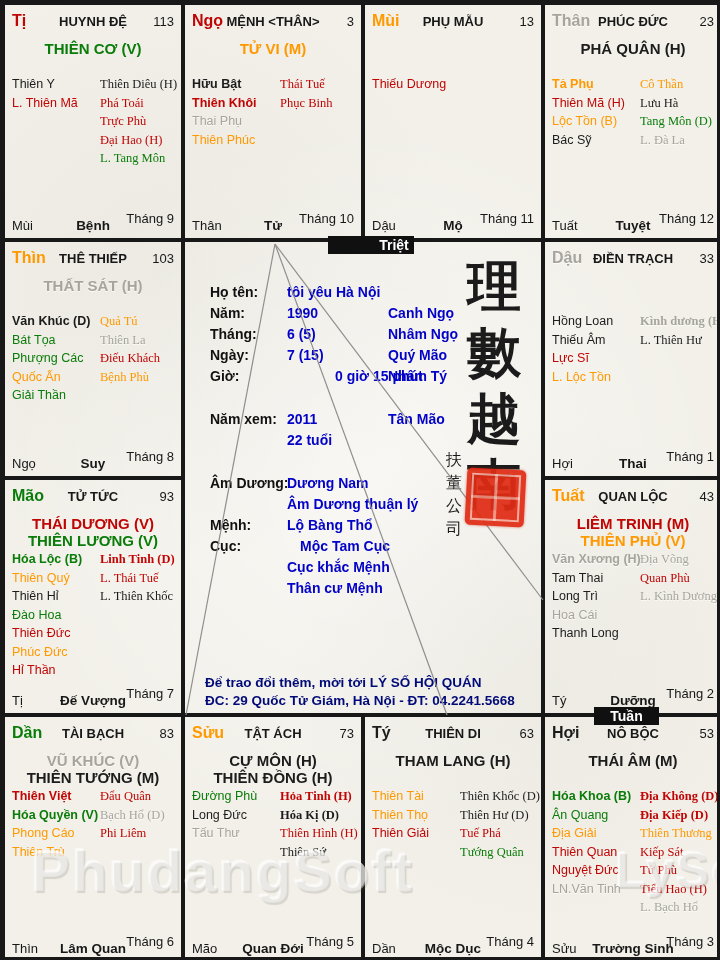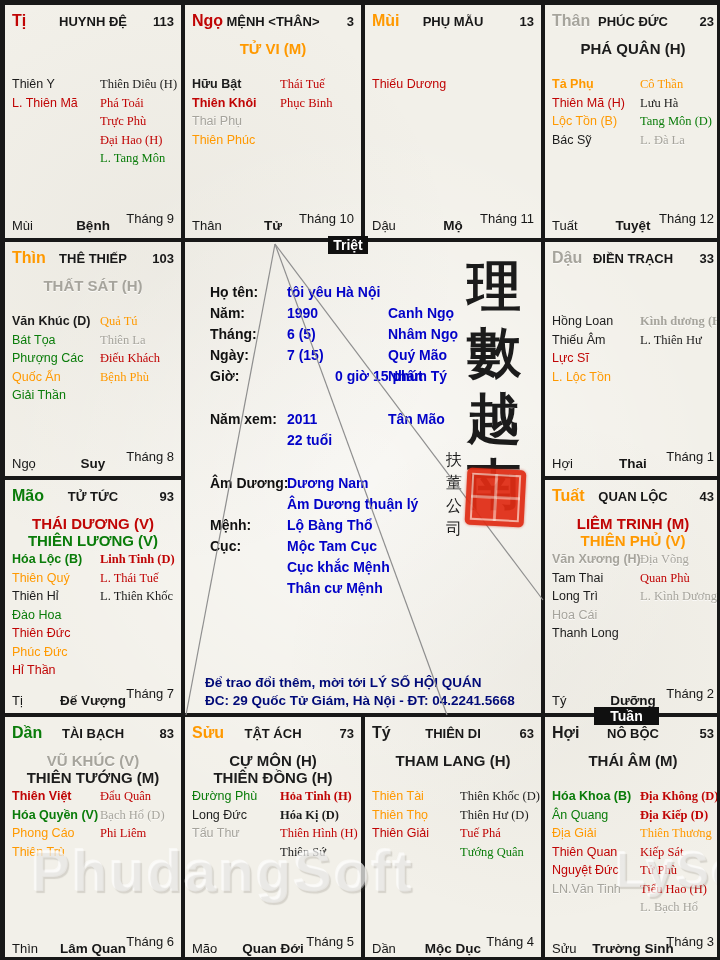--- a/index.html
+++ b/index.html
@@ -7,21 +7,21 @@
     background:#f2f0e9;border:3px solid #181818;overflow:hidden;
     font-family:"Liberation Sans",sans-serif;
     background-image:
       radial-gradient(circle at 22% 28%, rgba(120,110,90,.05), transparent 34%),
       radial-gradient(circle at 75% 70%, rgba(120,110,90,.05), transparent 30%),
       radial-gradient(circle at 50% 50%, rgba(255,255,255,.5), transparent 60%);}
   .cell{position:absolute;border:2px solid #181818;box-sizing:border-box;z-index:2;}
   .center-area{position:absolute;border:2px solid #181818;box-sizing:border-box;z-index:2;}
   .branch{position:absolute;top:7px;left:7px;font-size:16px;font-weight:bold;}
   .pname{position:absolute;top:9px;left:0;width:100%;text-align:center;font-size:13px;font-weight:bold;color:#181818;}
-  .pnum{position:absolute;top:9px;right:7px;font-size:13px;font-weight:bold;color:#181818;}
+  .pnum{position:absolute;top:9px;right:7px;font-size:13px;font-weight:normal;color:#181818;}
   .mains{position:absolute;top:35px;left:0;width:100%;text-align:center;font-size:15px;font-weight:bold;line-height:17px;}
   .colL{position:absolute;top:70px;left:7px;line-height:18.5px;}
   .colR{position:absolute;top:70px;left:95px;line-height:18.5px;font-family:Liberation Serif, serif;}
   .star{font-size:12.5px;white-space:nowrap;}
   .fbranch{position:absolute;bottom:5px;left:7px;font-size:13px;color:#181818;}
   .fstage{position:absolute;bottom:5px;left:0;width:100%;text-align:center;font-size:13.5px;font-weight:bold;color:#181818;}
   .fmonth{position:absolute;bottom:12px;right:7px;font-size:13px;color:#181818;}
   .b{font-weight:bold;}
   .c-k{color:#1c1c1c}
   .c-r{color:#c00505}
@@ -81,29 +81,29 @@
       <div class="clabel" style="top: 408px;">Năm xem:</div>
       <div class="cvalue" style="top: 408px;">2011</div>
       <div class="canchi" style="top: 408px;">Tân Mão</div>
       <div class="cvalue" style="top: 429px;">22 tuổi</div>
       <div class="clabel" style="top: 472px;">Âm Dương:</div>
       <div class="cvalue" style="top: 472px;">Dương Nam</div>
       <div class="cvalue" style="top: 493px;">Âm Dương thuận lý</div>
       <div class="clabel" style="top: 514px;">Mệnh:</div>
       <div class="cvalue" style="top: 514px;">Lộ Bàng Thổ</div>
       <div class="clabel" style="top: 535px;">Cục:</div>
-      <div class="cvalue" style="top: 535px;">Mộc Tam Cục</div>
+      <div class="cvalue" style="top: 535px; margin-left: 13px;">Mộc Tam Cục</div>
       <div class="cvalue" style="top: 556px;">Cục khắc Mệnh</div>
       <div class="cvalue" style="top: 577px;">Thân cư Mệnh</div>
     </div>
 
   <div class="cfoot" style="top:672px;">Để trao đổi thêm, mời tới LÝ SỐ HỘI QUÁN</div>
   <div class="cfoot" style="top:690px;">ĐC: 29 Quốc Tử Giám, Hà Nội - ĐT: 04.2241.5668</div>
 
-  <div class="badge" style="left:325px;top:233px;width:40px;">Triệt</div>
+  <div class="badge" style="left:325px;top:233px;width:40px;padding-left:46px;">Triệt</div>
   <div class="badge" style="left:591px;top:704px;width:65px;text-align:center;">Tuần</div>
 
   <div id="calligraphy">
       <div class="big-char" style="top: 254px;">理</div>
       <div class="big-char" style="top: 320px;">數</div>
       <div class="big-char" style="top: 386px;">越</div>
       <div class="big-char" style="top: 452px;">南</div>
       <div class="small-char" style="top: 447px;">扶</div>
       <div class="small-char" style="top: 470px;">董</div>
       <div class="small-char" style="top: 493px;">公</div>
@@ -114,20 +114,23 @@
     </div>
 
   <div class="wm" style="left:28px;top:834px;font-size:58px;">PhudangSoft</div>
   <div class="wm" style="left:612px;top:838px;font-size:50px;">LySo</div>
 
   <div id="palaces">
       <div class="cell" style="left: 0px; top: 0px; width: 180px; height: 237px;">
         <span class="branch c-r">Tị</span>
         <span class="pname">HUYNH ĐỆ</span>
         <span class="pnum">113</span>
+        <div class="mains">
+          <div class="c-g">THIÊN CƠ (V)</div>
+        </div>
         <div class="colL">
           <div class="star c-k">Thiên Y</div>
           <div class="star c-r">L. Thiên Mã</div>
         </div>
         <div class="colR">
           <div class="star c-k">Thiên Diêu (H)</div>
           <div class="star c-r">Phá Toái</div>
           <div class="star c-r">Trực Phù</div>
           <div class="star c-r">Đại Hao (H)</div>
           <div class="star c-g">L. Tang Môn</div>

